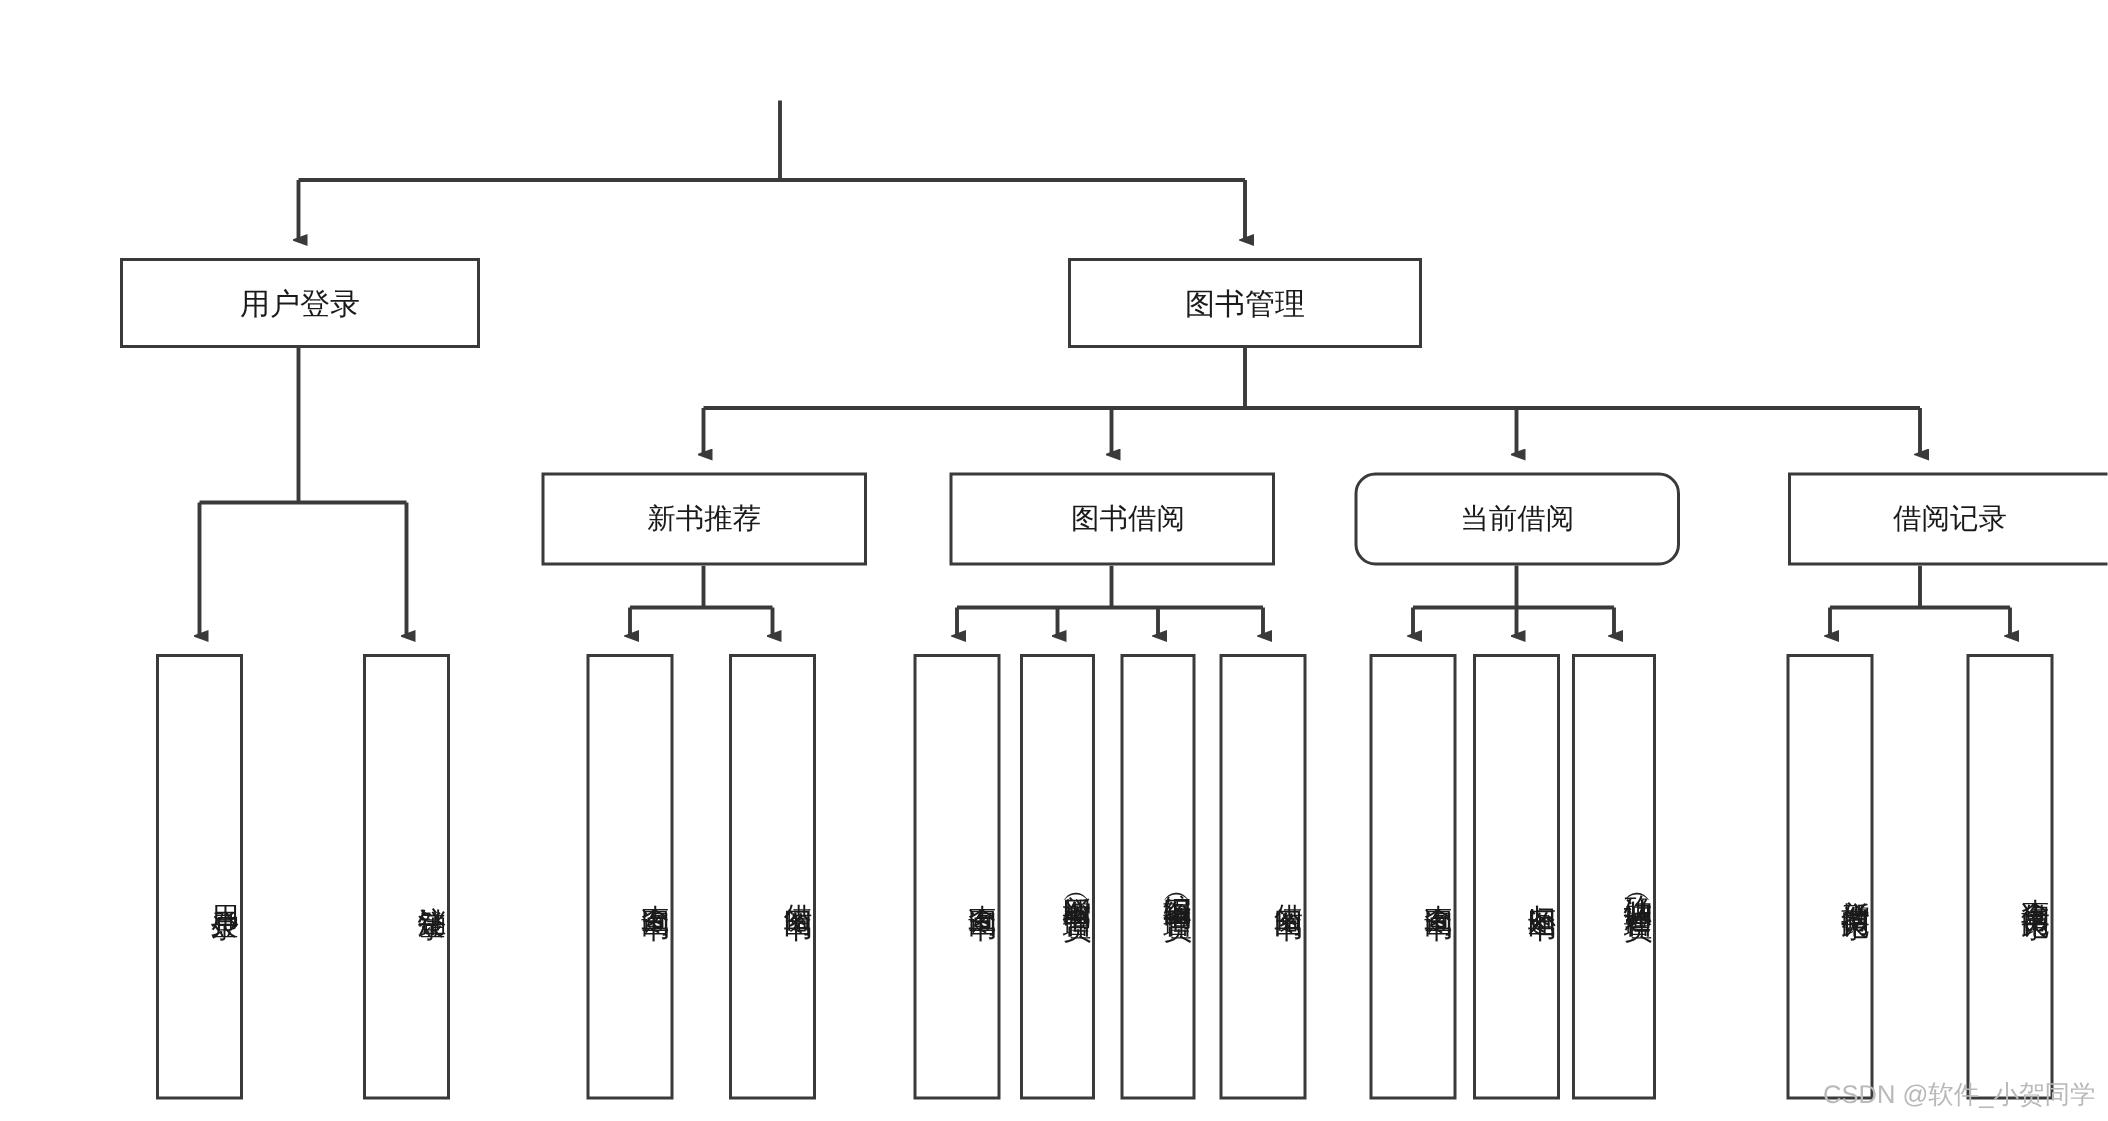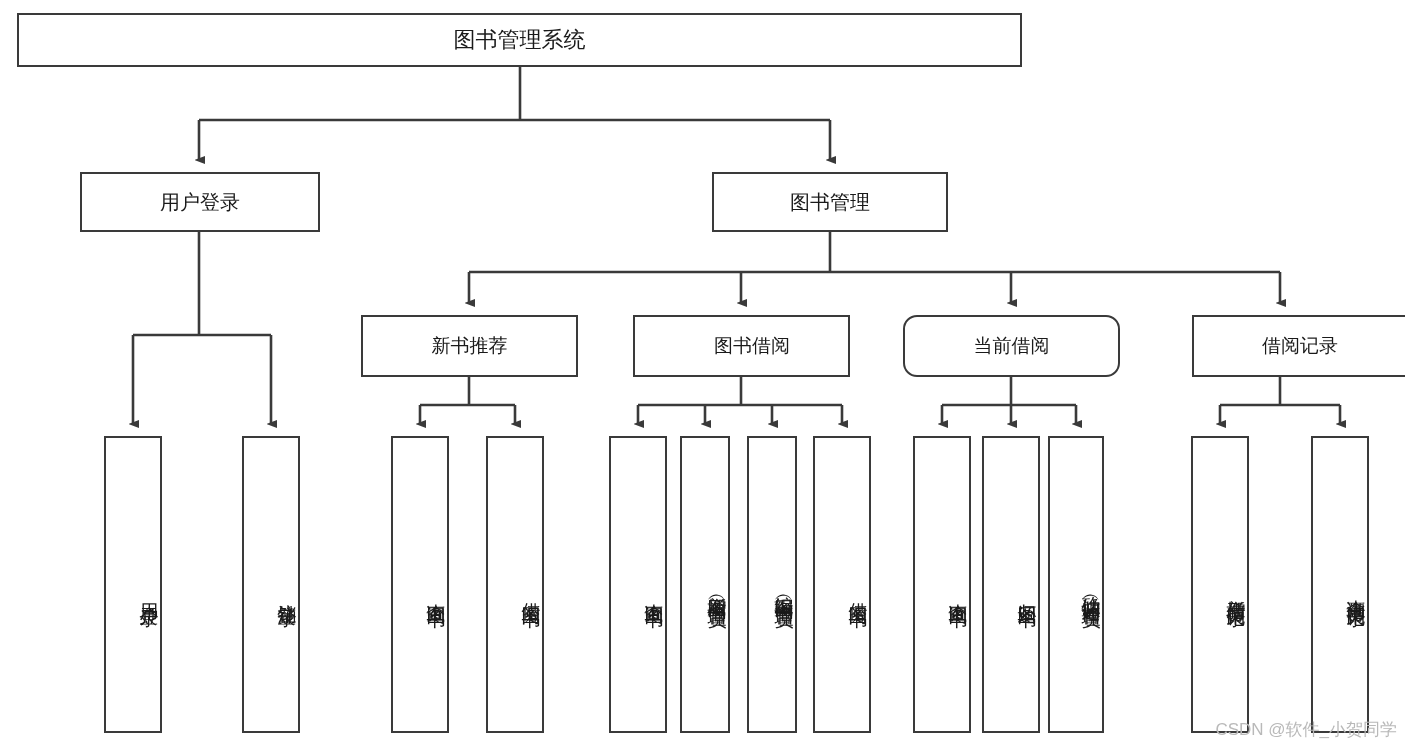--- a/index.html
+++ b/index.html
@@ -102,21 +102,20 @@
       <path d="M1011,405 L1011,424" marker-end="url(#arrow)"></path>
       <path d="M1076,405 L1076,424" marker-end="url(#arrow)"></path>
 
       <path d="M1280,377 L1280,405"></path>
       <path d="M1220,405 L1340,405"></path>
       <path d="M1220,405 L1220,424" marker-end="url(#arrow)"></path>
       <path d="M1340,405 L1340,424" marker-end="url(#arrow)"></path>
     </g>
   </svg>
 
-  <div class="node root" style="left:17px;top:13px;width:1005px;height:54px;">图书管理系统</div>
 
   <div class="node lvl2" style="left:80px;top:172px;width:240px;height:60px;">用户登录</div>
   <div class="node lvl2" style="left:712px;top:172px;width:236px;height:60px;">图书管理</div>
 
   <div class="node lvl3" style="left:361px;top:315px;width:217px;height:62px;">新书推荐</div>
   <div class="node lvl3" style="left:633px;top:315px;width:217px;height:62px;padding-left:21px;">图书借阅</div>
   <div class="node lvl3" style="left:903px;top:315px;width:217px;height:62px;border-radius:14px;">当前借阅</div>
   <div class="node lvl3" style="left:1172px;top:315px;width:216px;height:62px;margin-left:20px;">借阅记录</div>
 
   <div class="node leaf" style="left:104px;top:436px;width:58px;height:297px;">用户登录</div>

